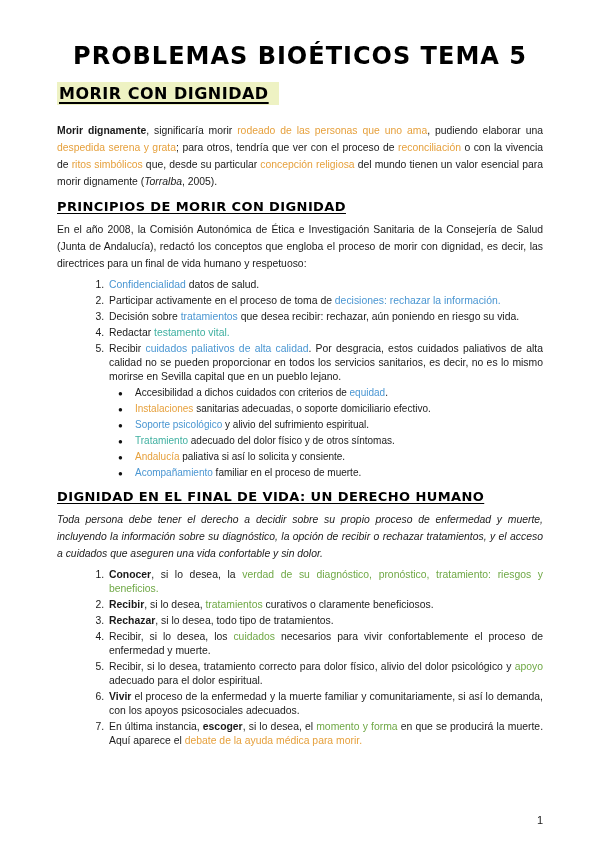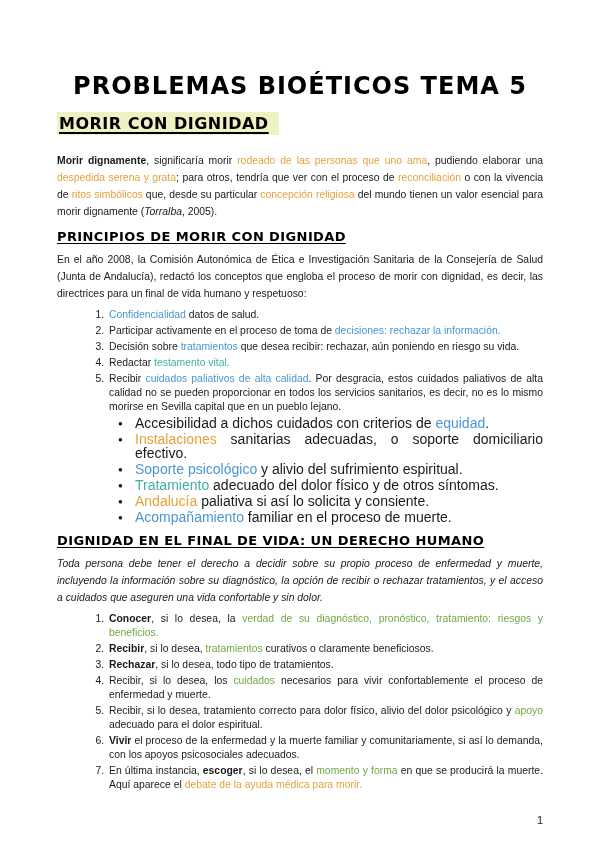--- a/index.html
+++ b/index.html
@@ -7,21 +7,21 @@
     --blue:#4a96d2;
     --teal:#3fb0a0;
     --green:#6fa845;
     --highlight:#eef2c3;
     --ink:#1a1a1a;
   }
   *{box-sizing:border-box;}
   html,body{margin:0;padding:0;background:#ffffff;}
   .page{
     width:600px;height:848px;position:relative;background:#ffffff;
-    padding:72px 57px 0 57px;overflow:hidden;
+    padding:42px 57px 0 57px;overflow:hidden;
     font-family:"Liberation Sans", sans-serif;color:var(--ink);
   }
   .title{
     margin:0 0 14px 0;text-align:center;
     font-family:"DejaVu Sans", sans-serif;
     font-size:24px;font-weight:700;letter-spacing:1px;color:#000;
   }
   .subtitle{
     margin:0 0 28px 0;text-align:center;
     font-family:"DejaVu Sans", sans-serif;
@@ -50,21 +50,21 @@
     margin:0 0 2px 0;padding:0 0 0 38px;
   }
   ol.num-list li{
     margin:0 0 2px 12px;font-size:10.4px;line-height:14px;text-align:justify;
     padding-left:2px;
   }
   ul.bullet-list{
     margin:0 0 8px 0;padding:0 0 0 78px;list-style:none;
   }
   ul.bullet-list li{
-    position:relative;margin:0 0 2px 0;font-size:14px;line-height:14px;text-align:justify;
+    position:relative;margin:0 0 2px 0;font-size:10px;line-height:14px;text-align:justify;
   }
   ul.bullet-list li::before{
     content:"\25CF";position:absolute;left:-17px;top:1px;font-size:8px;color:#111;
   }
   .c-orange{color:var(--orange);}
   .c-blue{color:var(--blue);}
   .c-teal{color:var(--teal);}
   .c-green{color:var(--green);}
   .b{font-weight:700;}
   .i{font-style:italic;}

